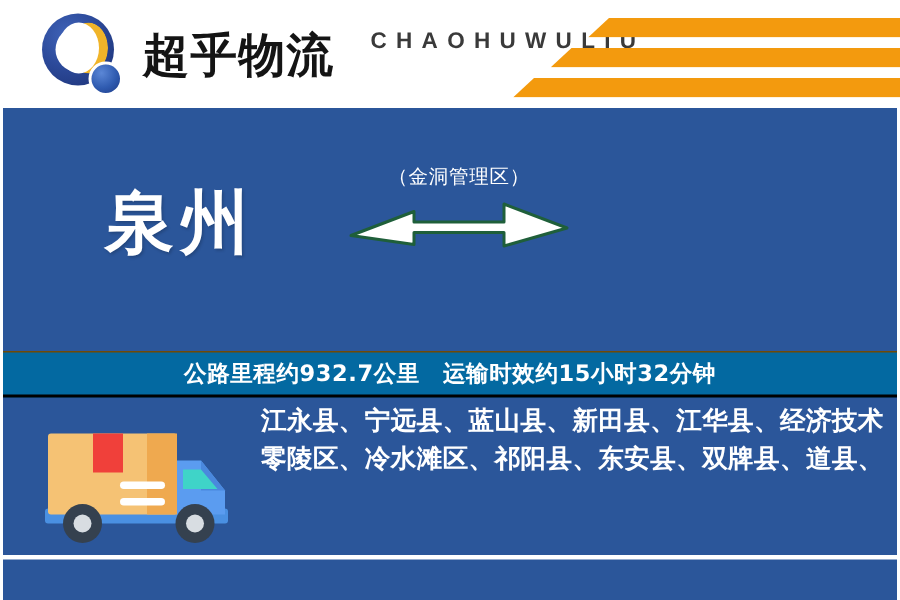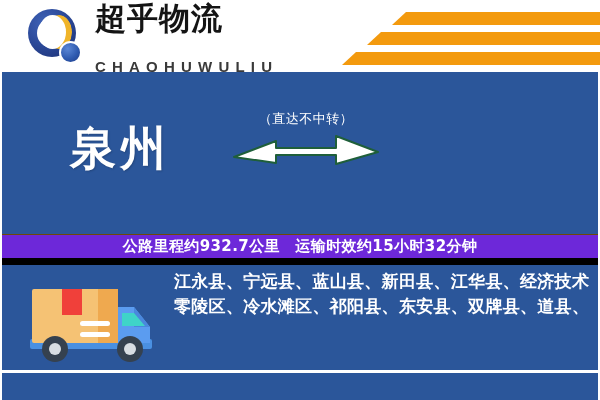--- a/index.html
+++ b/index.html
@@ -73,21 +73,21 @@
     position: absolute;
     right: 4px; bottom: 3px;
     width: 19px; height: 19px;
     border-radius: 50%;
     background: radial-gradient(circle at 35% 30%, #5b87d6 0%, #2f5bb0 55%, #1d3a86 100%);
     border: 2px solid #ffffff;
   }
   #logo-text {
     margin-left: 9px;
     display: flex;
-    flex-direction: column;
+    flex-direction: row;
     justify-content: center;
     gap: 24px;
   }
   #brand-cn {
     font-family: "DejaVu Sans", "Liberation Sans", sans-serif;
     font-size: 31px;
     font-weight: 700;
     color: #141414;
     letter-spacing: 1px;
     line-height: 34px;
@@ -173,26 +173,26 @@
     line-height: 18px;
     white-space: nowrap;
     letter-spacing: 0.5px;
   }
 
   
   #info-bar {
     position: absolute;
     left: 0; top: 162px;
     width: 596px; height: 31px;
-    background: #6d28d9;
+    background: #0369a1;
     display: flex;
     align-items: center;
     justify-content: center;
     border-top: 1px solid #6f4a06;
-    border-bottom: 7px solid #000000;
+    border-bottom: 2px solid #000000;
     box-sizing: border-box;
   }
   #info-text {
     font-family: "DejaVu Sans", "Liberation Sans", sans-serif;
     font-size: 15px;
     font-weight: 700;
     color: #ffffff;
     letter-spacing: 0.4px;
     white-space: nowrap;
   }
@@ -260,21 +260,21 @@
 
   </div>
 
   <div id="body-blue">
 
     <div id="route">
 
       <div id="city-from">泉州</div>
 
       <div id="arrow-block">
-        <div id="note-direct">（直达不中转）</div>
+        <div id="note-direct">（金洞管理区）</div>
 
         <svg id="arrow-svg" width="148" height="32" viewBox="0 0 148 32">
           <polygon points="2,23 44,7 44,14 104,14 104,2 146,18 104,30 104,21 44,21 44,29" fill="#ffffff" stroke="#1f5f3a" stroke-width="2" stroke-linejoin="round"></polygon>
         </svg>
 
       </div>
 
 
     </div>
 

